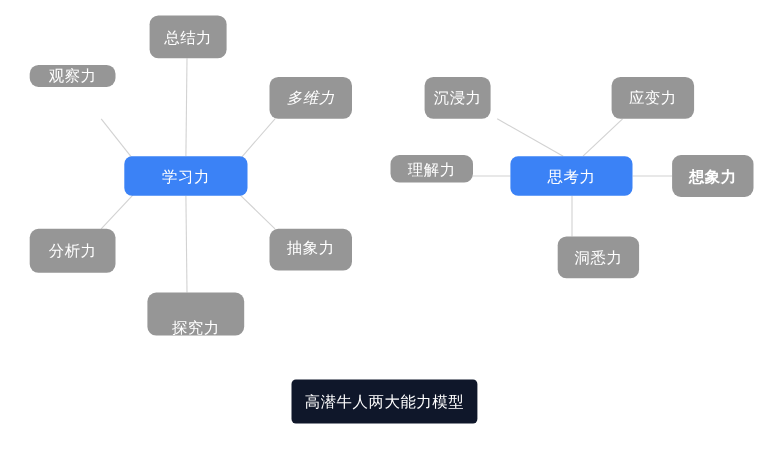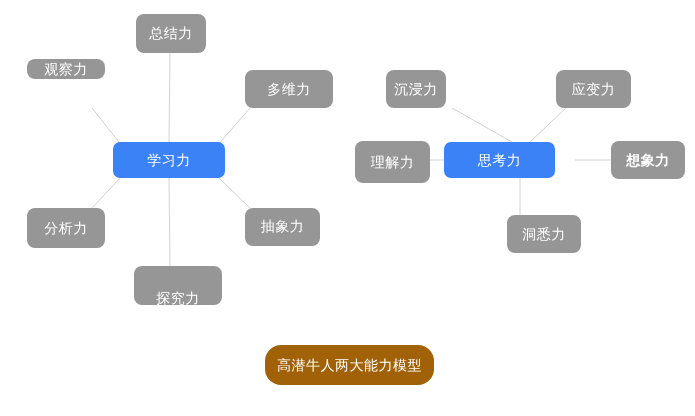--- a/index.html
+++ b/index.html
@@ -40,22 +40,22 @@
     user-select: none;
   }
   .node.leaf {
     background: #969696;
   }
   .node.center {
     background: #3b82f6;
     border-radius: 7px;
   }
   .node.title {
-    background: #a16207;
-    border-radius: 16px;
+    background: #0f172a;
+    border-radius: 4px;
     font-size: 14px;
   }
   .node-label {
     display: block;
   }
 </style>
 </head>
 <body>
 
 <div id="canvas">
@@ -66,56 +66,56 @@
       <line x1="122" y1="176" x2="92" y2="208" stroke="#d2d2d2" stroke-width="1"></line>
       <line x1="217" y1="176" x2="250" y2="208" stroke="#d2d2d2" stroke-width="1"></line>
       <line x1="169" y1="178" x2="170" y2="266" stroke="#d2d2d2" stroke-width="1"></line>
       <line x1="512" y1="142" x2="452" y2="108" stroke="#d2d2d2" stroke-width="1"></line>
       <line x1="530" y1="142" x2="566" y2="108" stroke="#d2d2d2" stroke-width="1"></line>
       <line x1="464" y1="160" x2="430" y2="160" stroke="#d2d2d2" stroke-width="1"></line>
       <line x1="575" y1="160" x2="611" y2="160" stroke="#d2d2d2" stroke-width="1"></line>
       <line x1="520" y1="178" x2="520" y2="215" stroke="#d2d2d2" stroke-width="1"></line>
     </svg>
   <div id="nodes">
-      <div class="node leaf" style="left: 136px; top: 14px; width: 70px; height: 39px; font-family: Liberation Serif, serif;">
+      <div class="node leaf" style="left: 136px; top: 14px; width: 70px; height: 39px;">
         <span class="node-label">总结力</span>
       </div>
       <div class="node leaf" style="left: 27px; top: 59px; width: 78px; height: 20px;">
         <span class="node-label">观察力</span>
       </div>
-      <div class="node leaf" style="left: 245px; top: 70px; width: 88px; height: 38px;">
+      <div class="node leaf" style="left: 245px; top: 70px; width: 75px; height: 38px; font-style: italic;">
         <span class="node-label">多维力</span>
       </div>
       <div class="node leaf" style="left: 27px; top: 208px; width: 78px; height: 40px; align-items: center;">
         <span class="node-label">分析力</span>
       </div>
       <div class="node leaf" style="left: 245px; top: 208px; width: 75px; height: 38px; font-family: Liberation Mono, monospace;">
         <span class="node-label">抽象力</span>
       </div>
       <div class="node leaf" style="left: 134px; top: 266px; width: 88px; height: 39px; align-items: flex-end;">
         <span class="node-label">探究力</span>
       </div>
       <div class="node center" style="left: 113px; top: 142px; width: 112px; height: 36px;">
         <span class="node-label">学习力</span>
       </div>
       <div class="node leaf" style="left: 386px; top: 70px; width: 60px; height: 38px;">
         <span class="node-label">沉浸力</span>
       </div>
       <div class="node leaf" style="left: 556px; top: 70px; width: 75px; height: 38px;">
         <span class="node-label">应变力</span>
       </div>
-      <div class="node leaf" style="left: 355px; top: 141px; width: 75px; height: 42px; text-align: center;">
+      <div class="node leaf" style="left: 355px; top: 141px; width: 75px; height: 25px; text-align: center;">
         <span class="node-label">理解力</span>
       </div>
       <div class="node leaf" style="left: 611px; top: 141px; width: 74px; height: 38px; font-weight: bold;">
         <span class="node-label">想象力</span>
       </div>
       <div class="node leaf" style="left: 507px; top: 215px; width: 74px; height: 38px;">
         <span class="node-label">洞悉力</span>
       </div>
-      <div class="node center" style="left: 444px; top: 142px; width: 111px; height: 36px;">
+      <div class="node center" style="left: 464px; top: 142px; width: 111px; height: 36px;">
         <span class="node-label">思考力</span>
       </div>
       <div class="node title" style="left: 265px; top: 345px; width: 169px; height: 40px;">
         <span class="node-label">高潜牛人两大能力模型</span>
       </div>
     </div>
 </div>
 
 </body></html>

